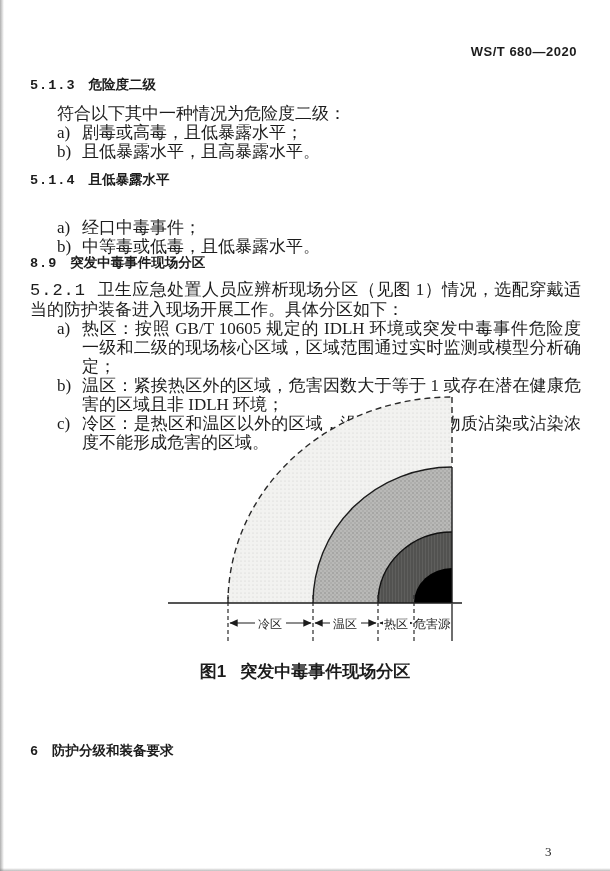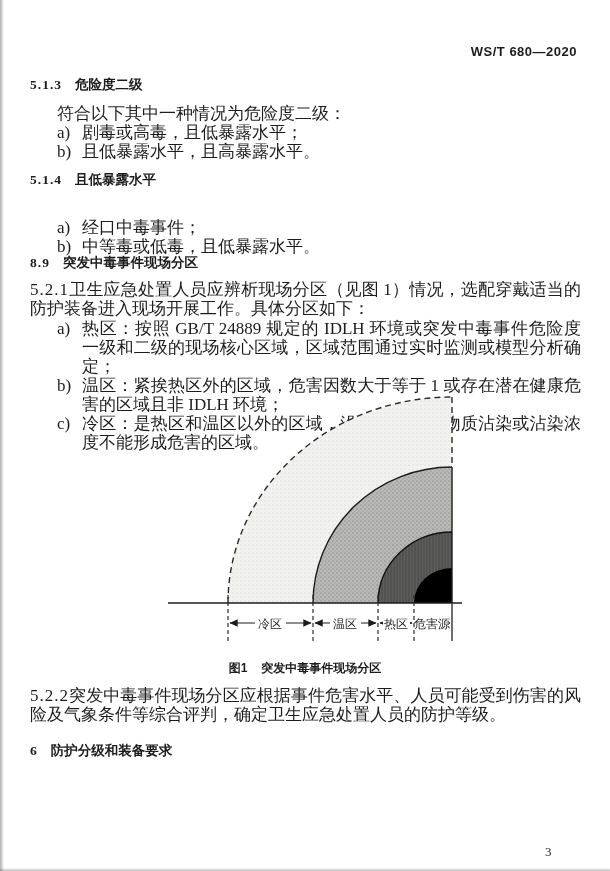--- a/index.html
+++ b/index.html
@@ -12,39 +12,39 @@
     overflow:hidden;
     color:#1c1c1c;
   }
   .blk { position:absolute; }
   .hdr {
     top:44px; right:33px;
     font-family:"Liberation Sans", sans-serif;
     font-weight:bold; font-size:13px; letter-spacing:.5px;
   }
   .h {
-    font-family:Liberation Serif, serif;
+    font-family:Liberation Mono, monospace;
     font-weight:bold; font-size:13.5px; white-space:nowrap;
   }
   .h .hnum { margin-right:13px; letter-spacing:1px; }
   .body, .li-wrap {
     font-family:"Liberation Serif", serif;
     font-size:17px; line-height:19px; text-align:justify;
   }
   .pnum {
-    font-family:Liberation Serif, serif;
-    letter-spacing:1px;
+    font-family:Liberation Mono, monospace;
+    margin-right:11px; letter-spacing:1px;
   }
   .li { display:flex; }
   .li .lab { flex:0 0 25px; font-family:"Liberation Serif", serif; }
   .li .txt { flex:1 1 auto; text-align:justify;font-family:Liberation Serif, serif; }
   .caption {
     left:0; width:610px; text-align:center;
     font-family:"Liberation Sans", sans-serif;
-    font-weight:bold; font-size:12px;
+    font-weight:bold; font-size:17px;
   }
   .caption .cl { margin-right:14px; }
   .pageno { font-family:"Liberation Serif", serif; font-size:13px; }
   .figsvg { position:absolute; left:0; top:392px; }
   .zlabel {
     font-family:"Liberation Serif", serif; font-size:12px; fill:#1c1c1c;
     text-anchor:middle;
   }
 </style>
 </head>
@@ -86,21 +86,21 @@
   <div class="blk h" style="top:254px; left:30px;">
     <span class="hnum">8.9</span><span>突发中毒事件现场分区</span>
   </div>
 
   <div class="blk body" style="top:280px; left:30px; width:551px;">
     <span class="pnum">5.2.1</span><span>卫生应急处置人员应辨析现场分区（见图 1）情况，选配穿戴适当的防护装备进入现场开展工作。具体分区如下：</span>
   </div>
   <div class="blk li-wrap" style="top:319px; left:57px; width:524px;">
     <div class="li">
       <span class="lab">a)</span>
-      <span class="txt">热区：按照 GB/T 24889 规定的 IDLH 环境或突发中毒事件危险度一级和二级的现场核心区域，区域范围通过实时监测或模型分析确定；</span>
+      <span class="txt">热区：按照 GB/T 10605 规定的 IDLH 环境或突发中毒事件危险度一级和二级的现场核心区域，区域范围通过实时监测或模型分析确定；</span>
     </div>
     <div class="li">
       <span class="lab">b)</span>
       <span class="txt">温区：紧挨热区外的区域，危害因数大于等于 1 或存在潜在健康危害的区域且非 IDLH 环境；</span>
     </div>
     <div class="li">
       <span class="lab">c)</span>
       <span class="txt">冷区：是热区和温区以外的区域，没有受到有毒物质沾染或沾染浓度不能形成危害的区域。</span>
     </div>
   </div>
@@ -157,23 +157,20 @@
     <text class="zlabel" x="270" y="235.5">冷区</text>
     <text class="zlabel" x="345" y="235.5">温区</text>
     <text class="zlabel" x="396" y="235.5">热区</text>
     <text class="zlabel" x="432" y="235.5">危害源</text>
   </svg>
 
   <div class="blk caption" style="top:660px;">
     <span class="cl">图1</span><span>突发中毒事件现场分区</span>
   </div>
 
-  <div class="blk body" style="top:686px; left:30px; width:551px;">
-    <span class="pnum">5.2.2</span><span>突发中毒事件现场分区应根据事件危害水平、人员可能受到伤害的风险及气象条件等综合评判，确定卫生应急处置人员的防护等级。</span>
-  </div>
 
   <div class="blk h" style="top:742px; left:30px;">
     <span class="hnum">6</span><span>防护分级和装备要求</span>
   </div>
 
 
   <div class="blk pageno" style="top:844px; left:545px;">3</div>
 
 </div>
 

